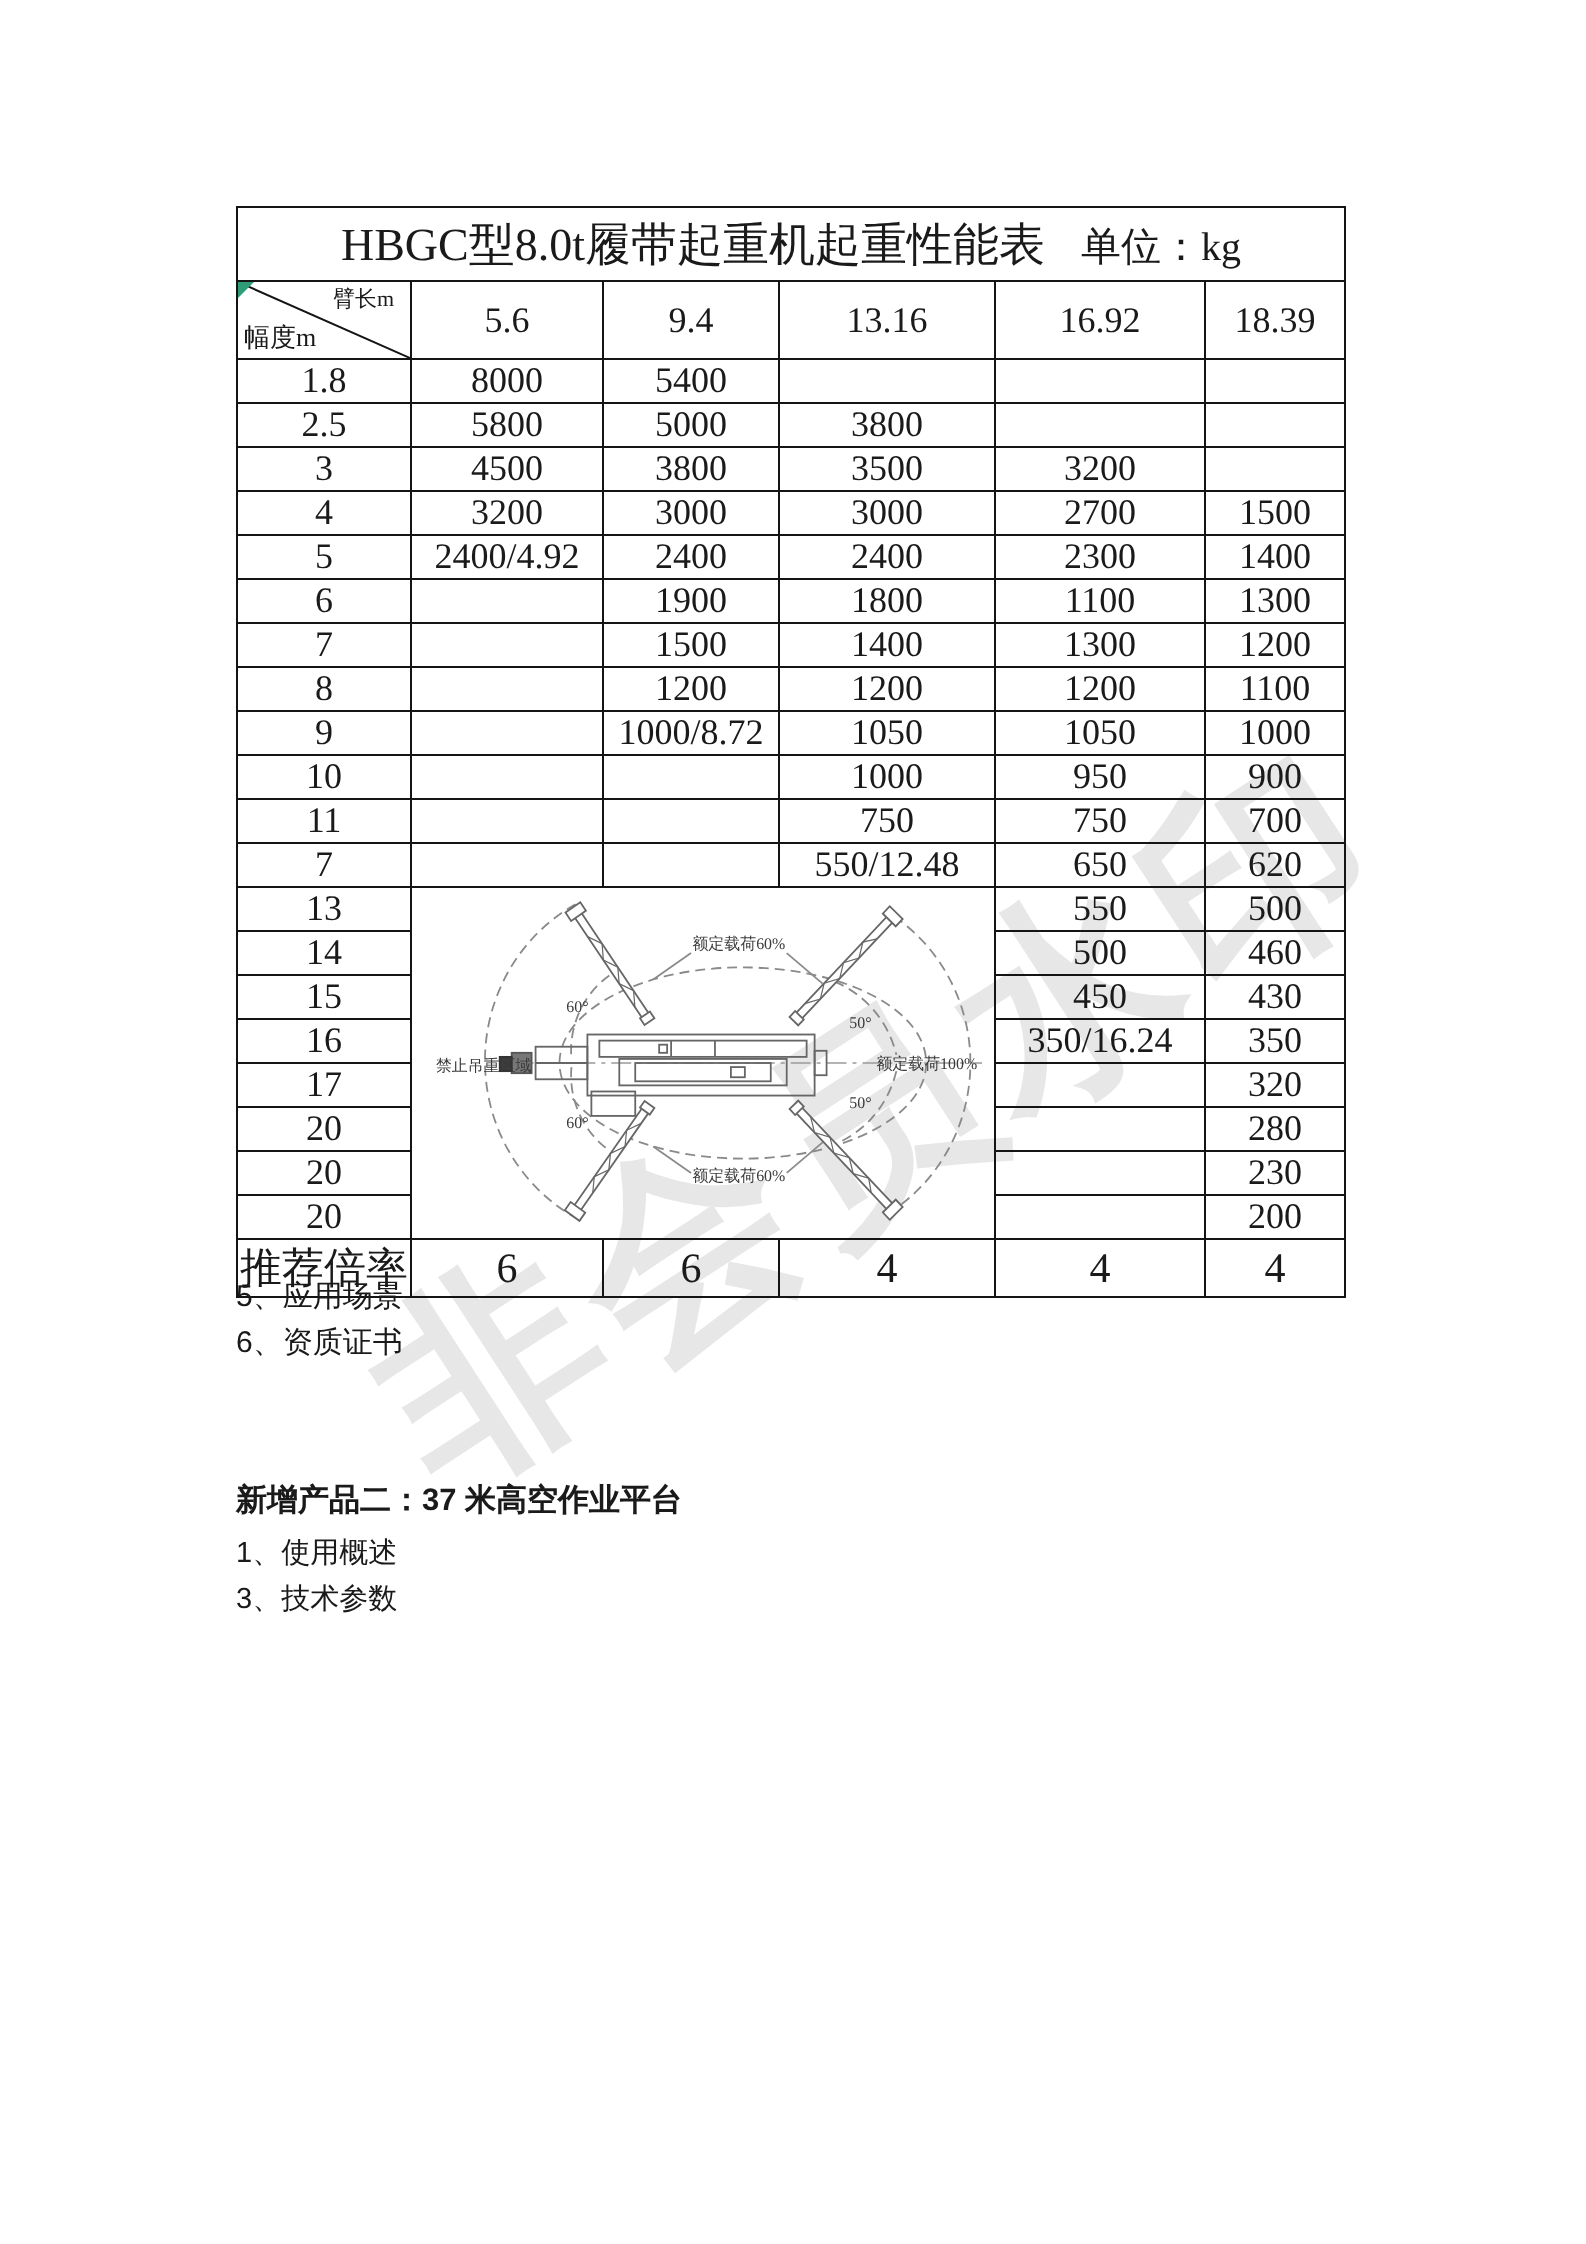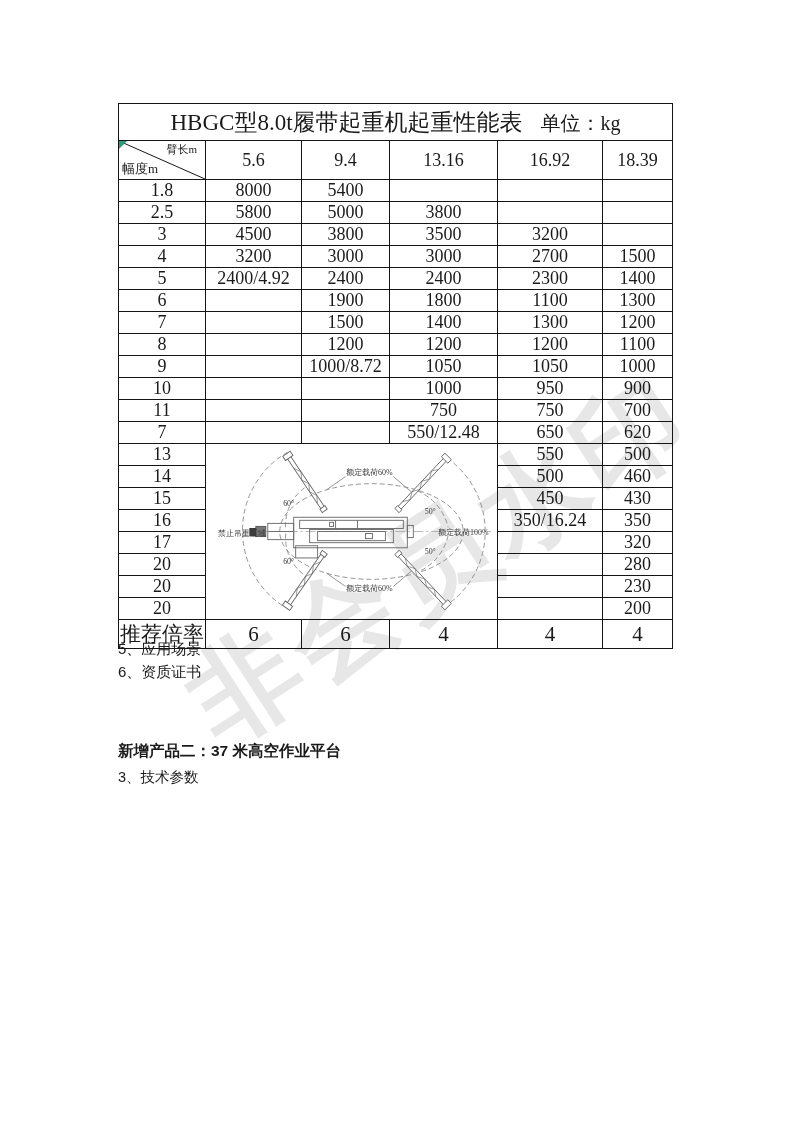--- a/index.html
+++ b/index.html
@@ -317,14 +317,15 @@
   </table>
 </div>
 
 <div class="after-table">
   <div class="li">5、应用场景</div>
   <div class="li">6、资质证书</div>
 </div>
 
 <div class="section">
   <div class="heading">新增产品二：37 米高空作业平台</div>
+  <div class="li">1、使用概述</div>
   <div class="li">3、技术参数</div>
 </div>
 
 </body></html>

